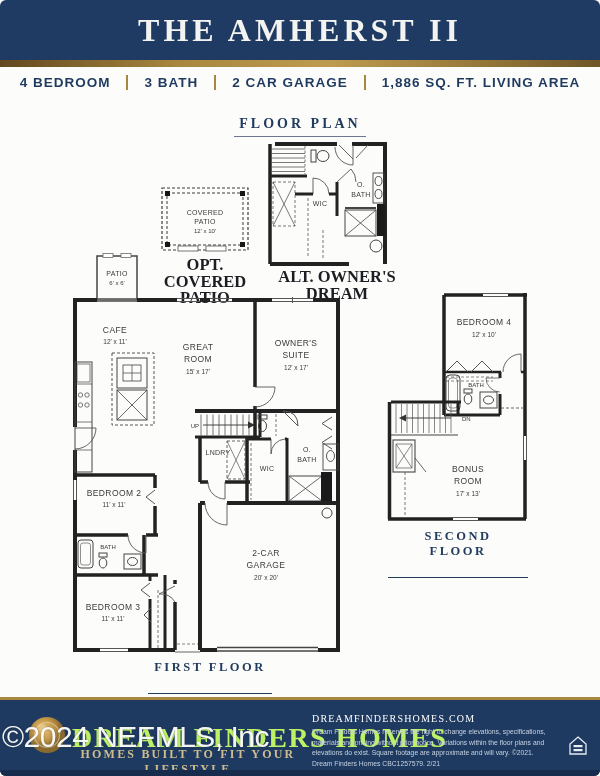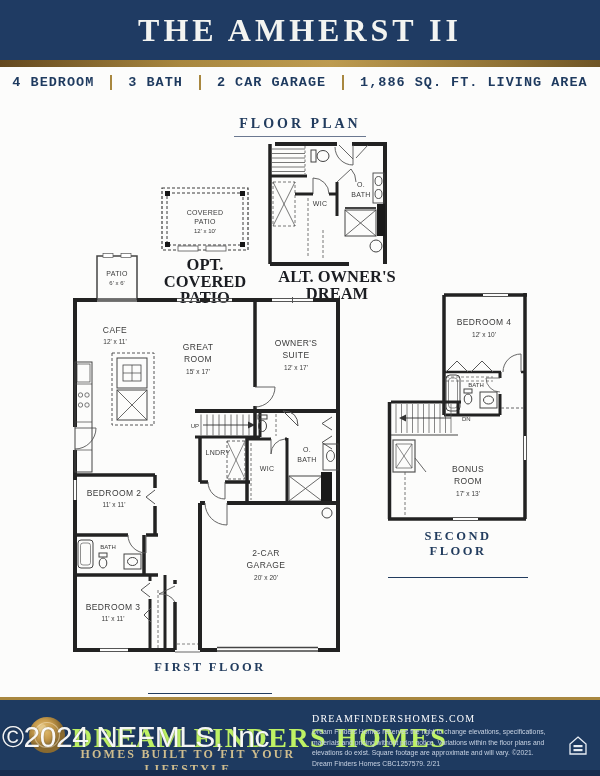--- a/index.html
+++ b/index.html
@@ -1,27 +1,27 @@
 <!DOCTYPE html>
 <html><head>
 <meta charset="utf-8">
 <style>
   html,body{margin:0;padding:0;}
   .page{position:relative;width:600px;height:776px;background:#fcfcfb;overflow:hidden;
-        font-family:"Liberation Sans",sans-serif;}
+        font-family:"Liberation Sans",sans-serif;border-radius:6px;}
   
   .banner{position:absolute;top:0;left:0;width:600px;height:60px;background:#1f3b63;
           display:flex;align-items:center;justify-content:center;}
   .banner h1{margin:0;color:#f3f4f1;font-family:"Liberation Serif",serif;font-weight:700;
              font-size:32px;letter-spacing:4px;}
   .gold-strip{position:absolute;top:60px;left:0;width:600px;height:7px;
               background:linear-gradient(90deg,#63481f,#a8873f 30%,#bd9b50 55%,#8d7034 85%,#6e5526);}
   .specs{position:absolute;top:75px;left:0;width:600px;display:flex;align-items:center;
          justify-content:center;}
-  .spec{color:#1e3a5f;font-family:Liberation Mono, monospace;font-weight:700;font-size:13.5px;
+  .spec{color:#1e3a5f;font-family:Liberation Sans, sans-serif;font-weight:700;font-size:13.5px;
         letter-spacing:1px;white-space:nowrap;}
   .sep{width:2px;height:15px;background:#a8873f;margin:0 16px;}
   
   .plan-title{position:absolute;top:114px;left:0;width:600px;text-align:center;}
   .plan-title span{display:inline-block;color:#223c5e;font-family:"Liberation Serif",serif;
         font-weight:700;font-size:14px;letter-spacing:3px;padding:0 5px 4px;
         border-bottom:1.5px solid #6b7890;}
   .cap-dark{position:absolute;text-align:center;color:#1b1d22;font-family:"Liberation Serif",serif;
         font-weight:700;font-size:16.5px;line-height:1.0;}
   .cap-navy{position:absolute;text-align:center;}

